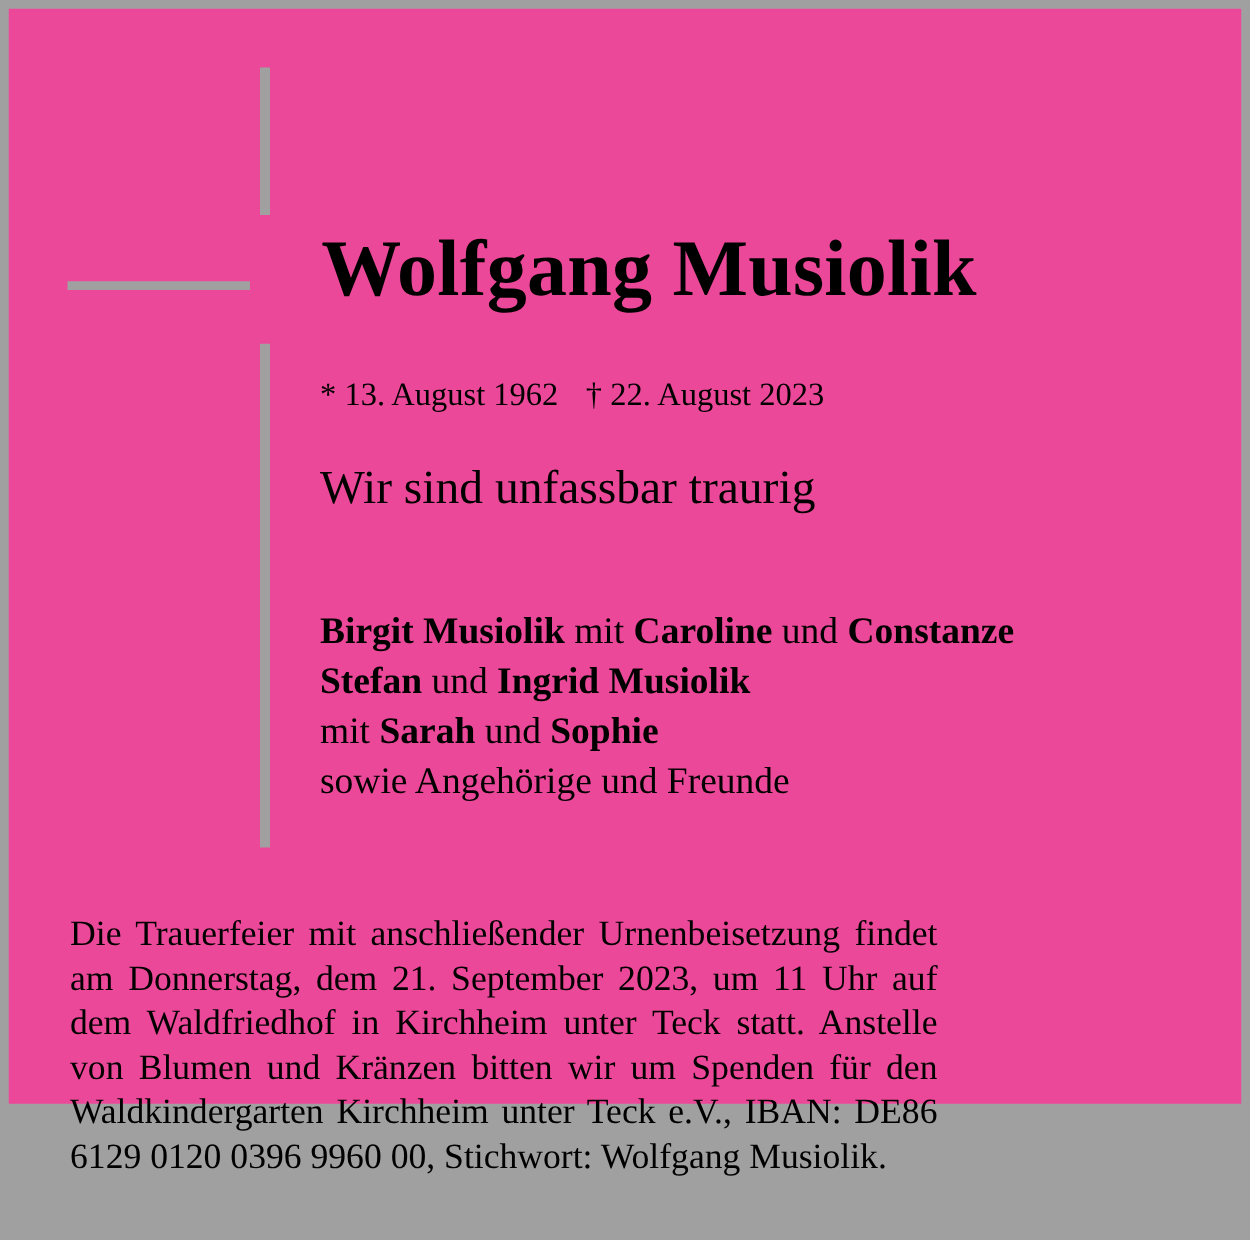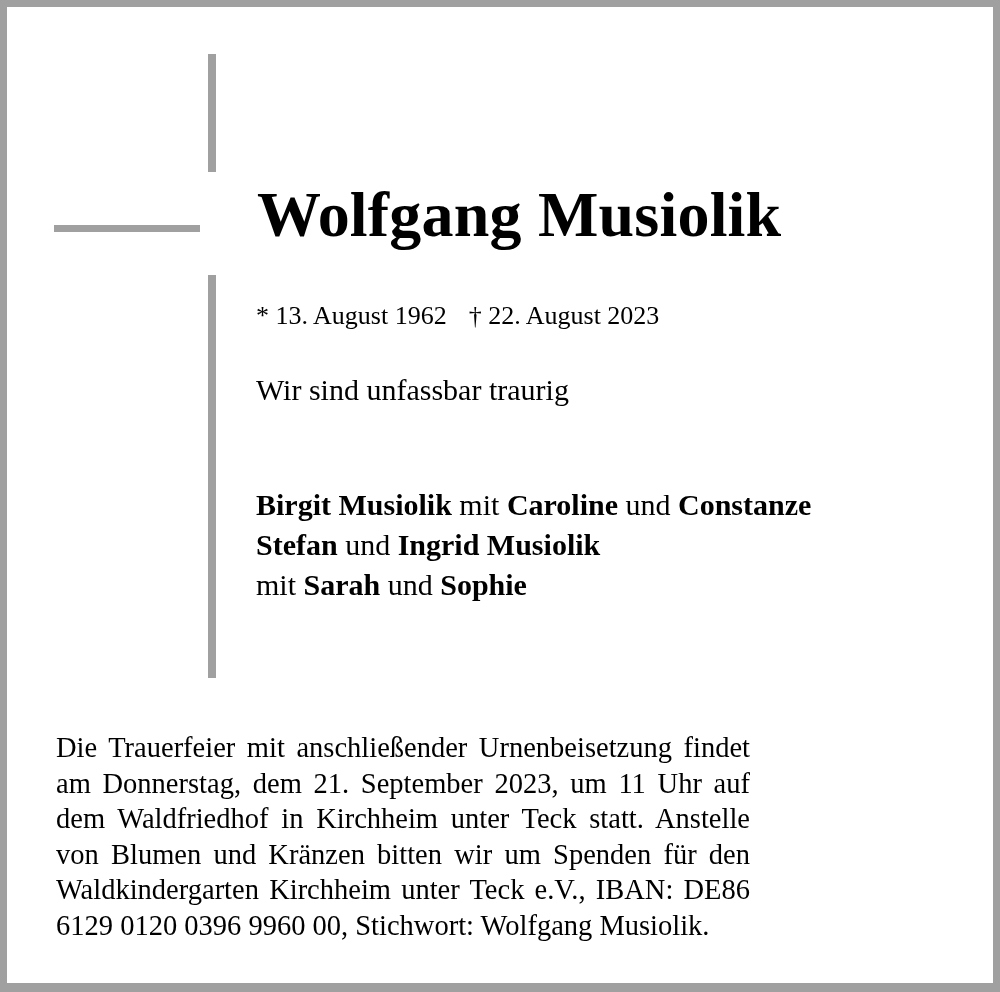--- a/index.html
+++ b/index.html
@@ -7,22 +7,22 @@
       width: 1000px; height: 992px;
       background: #a0a0a0;
       position: relative;
       overflow: hidden;
       font-family: "Liberation Serif", "DejaVu Serif", serif;
       color: #000;
     }
     .card {
       position: absolute;
       left: 7px; top: 7px;
-      width: 986px; height: 976px;
-      background: #ffffff;
+      width: 986px; height: 876px;
+      background: #ec4899;
     }
     .bar { position: absolute; background: #a0a0a0; }
     .bar-v-top { left: 201px; top: 47px; width: 8px; height: 118px; }
     .bar-h { left: 47px; top: 218px; width: 146px; height: 7px; }
     .bar-v-bottom { left: 201px; top: 268px; width: 8px; height: 403px; }
 
     .name {
       position: absolute;
       left: 250px; top: 168px;
       font-size: 64px; font-weight: bold;
@@ -34,21 +34,21 @@
       position: absolute;
       left: 249px; top: 280px;
       font-size: 26px; line-height: 34px;
       white-space: nowrap;
       margin-top: 12px;
     }
     .dates .gap { display: inline-block; width: 22px; }
     .motto {
       position: absolute;
       left: 249px; top: 363px;
-      font-size: 30px; line-height: 40px;
+      font-size: 38px; line-height: 40px;
       white-space: nowrap;
       font-family: Liberation Serif, serif;
     }
     .mourners {
       position: absolute;
       left: 249px; top: 478px;
       font-size: 30px; line-height: 40px;
       white-space: nowrap;
     }
     .mourners b { font-weight: bold; text-align: right; }
@@ -82,17 +82,18 @@
   </div>
 
   <div class="motto">
     <div>Wir sind unfassbar traurig</div>
   </div>
 
   <div class="mourners">
     <div><b>Birgit Musiolik</b><span> mit </span><b>Caroline</b><span> und </span><b>Constanze</b></div>
     <div><b>Stefan</b><span> und </span><b>Ingrid Musiolik</b></div>
     <div><span>mit </span><b>Sarah</b><span> und </span><b>Sophie</b></div>
+    <div><span>sowie Angehörige und Freunde</span></div>
   </div>
 
   <div class="notice">Die Trauerfeier mit anschließender Urnenbeisetzung findet am Donnerstag, dem 21. September 2023, um 11 Uhr auf dem Waldfriedhof in Kirchheim unter Teck statt. Anstelle von Blumen und Kränzen bitten wir um Spenden für den Waldkindergarten Kirchheim unter Teck e.V., IBAN: DE86 6129 0120 0396 9960 00, Stichwort: Wolfgang Musiolik.</div>
 
 </div>
 
 </body></html>

